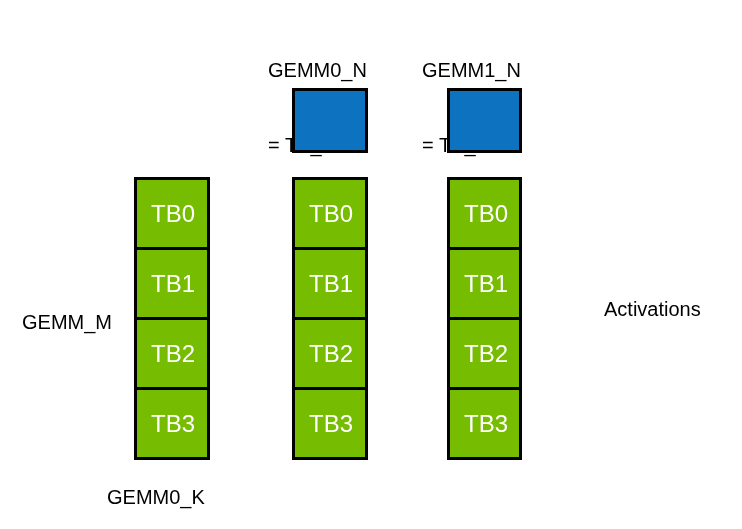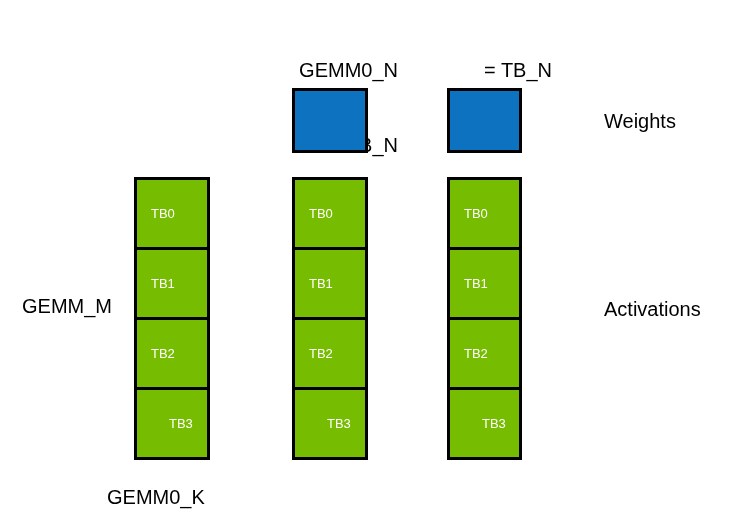--- a/index.html
+++ b/index.html
@@ -26,21 +26,21 @@
     position: absolute;
     font-size: 20px;
     line-height: 25px;
     color: #000000;
     white-space: pre;
     text-align: left;
   }
   .label.left-align { text-align: left; }
 
   .col-head {
-    text-align: right;
+    text-align: left;
   }
 
   
   .weight-box {
     position: absolute;
     background: #0d72c0;
     border: 3px solid #000000;
     box-sizing: border-box;
   }
 
@@ -55,52 +55,51 @@
     border: 3px solid #000000;
     box-sizing: border-box;
     height: 73px;
     margin-bottom: -3px;
     display: flex;
     align-items: center;
     position: relative;
   }
   .act-cell:last-child {
     margin-bottom: 12px;
-    padding-left: 18px;
   }
   .act-cell-label {
     color: #ffffff;
-    font-size: 13px;
+    font-size: 24px;
     line-height: 20px;
     padding-left: 14px;
   }
 </style>
 </head>
 <body>
 
 <div id="canvas">
 
   <div class="label col-head" style="left:268px; top:8px; width:130px;">
     <div>GEMM0_N</div>
     <div>= TB_N</div>
   </div>
 
   <div class="label col-head" style="left:422px; top:8px; width:130px;">
+    <div>GEMM1_N</div>
     <div>= TB_N</div>
   </div>
 
   <div class="weight-box" style="left:292px; top:88px; width:76px; height:65px;"></div>
 
   <div class="weight-box" style="left:447px; top:88px; width:75px; height:65px;"></div>
 
-  <div class="label left-align" style="left:604px; top:109px; width:130px;">Weights</div>
 
   <div class="label left-align" style="left:604px; top:297px; width:140px;">Activations</div>
 
-  <div class="label left-align" style="left:22px; top:294px; width:120px;">GEMM_M</div>
+  <div class="label left-align" style="left:22px; top:310px; width:120px;">GEMM_M</div>
 
   <div class="act-column" style="left:134px; top:177px; width:76px;">
     <div class="act-cell">
       <span class="act-cell-label">TB0</span>
     </div>
     <div class="act-cell">
       <span class="act-cell-label">TB1</span>
     </div>
     <div class="act-cell">
       <span class="act-cell-label">TB2</span>

